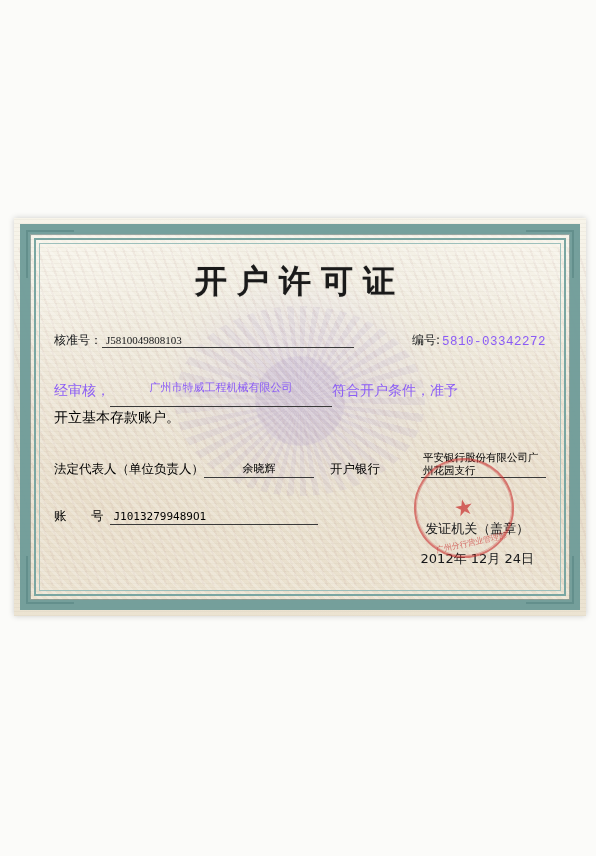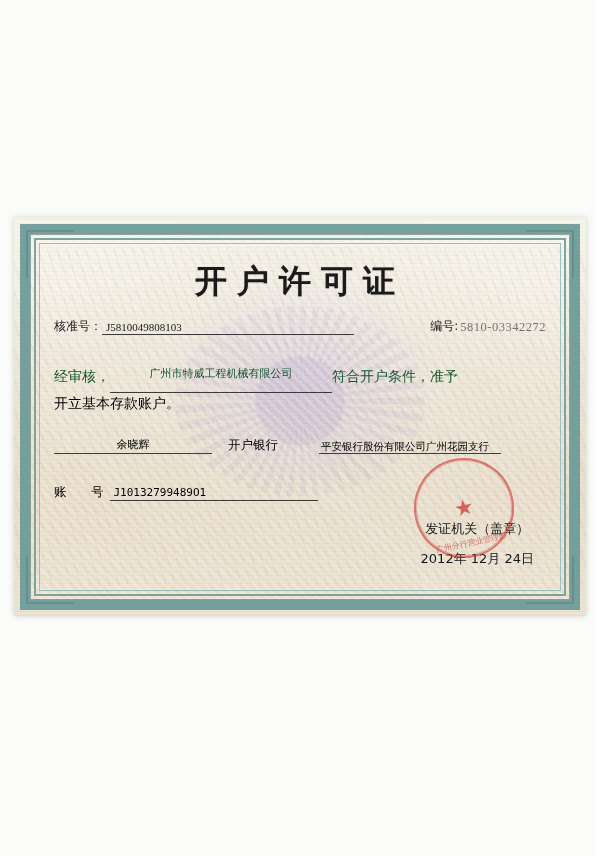--- a/index.html
+++ b/index.html
@@ -114,33 +114,33 @@
     font-family:"DejaVu Sans", sans-serif;
     font-size:11px;
     padding:0 4px 1px 4px;
     border-bottom:1px solid #3a3a3a;
     flex:1;
     white-space:nowrap;
     overflow:hidden;
   }
 
   .line1{margin-top:14px;justify-content:space-between;align-items:flex-end;}
-  .approval{display:flex;align-items:flex-end;width:300px;}
+  .approval{display:flex;align-items:center;width:300px;margin-top:14px;}
   .approval .val{min-width:185px;}
   .numbox{display:flex;align-items:flex-end;}
   .numbox .lbl{margin-right:2px;}
-  .red{color:#737373;font-family:Liberation Serif, serif;font-size:12.5px;letter-spacing:.5px;}
+  .red{color:#8b5cf6;font-family:Liberation Mono, monospace;font-size:12.5px;letter-spacing:.5px;}
   .mono{font-family:Liberation Serif, serif;}
 
   .para{
     margin-top:22px;
     font-size:14px;
     line-height:34px;
     font-family:"DejaVu Sans", sans-serif;
-    color:#14532d;
+    color:#8b5cf6;
   }
   .para .seg{display:inline-block;vertical-align:bottom;}
   .para .fill{
     display:inline-block;
     min-width:210px;
     text-align:center;
     border-bottom:1px solid #3a3a3a;
     font-size:11px;
     padding:0 6px 1px;
     vertical-align:bottom;
@@ -227,20 +227,21 @@
             <span class="red">03342272</span>
         </div>
       </div>
 
       <div class="para">
         <span class="seg">经审核，</span><span class="fill">广州市特威工程机械有限公司</span><span class="seg">符合开户条件，准予</span>
       </div>
       <div class="para2">开立基本存款账户。</div>
 
       <div class="line3">
+        <span class="lbl">法定代表人（单位负责人）</span>
         <span class="rep-fill">余晓辉</span>
         <span class="bank-lbl">开户银行</span>
         <span class="bank-fill">平安银行股份有限公司广州花园支行</span>
       </div>
 
       <div class="line4">
         <span class="lbl">账　号</span>
         <span class="acct-fill">J10132799489O1</span>
       </div>
 

